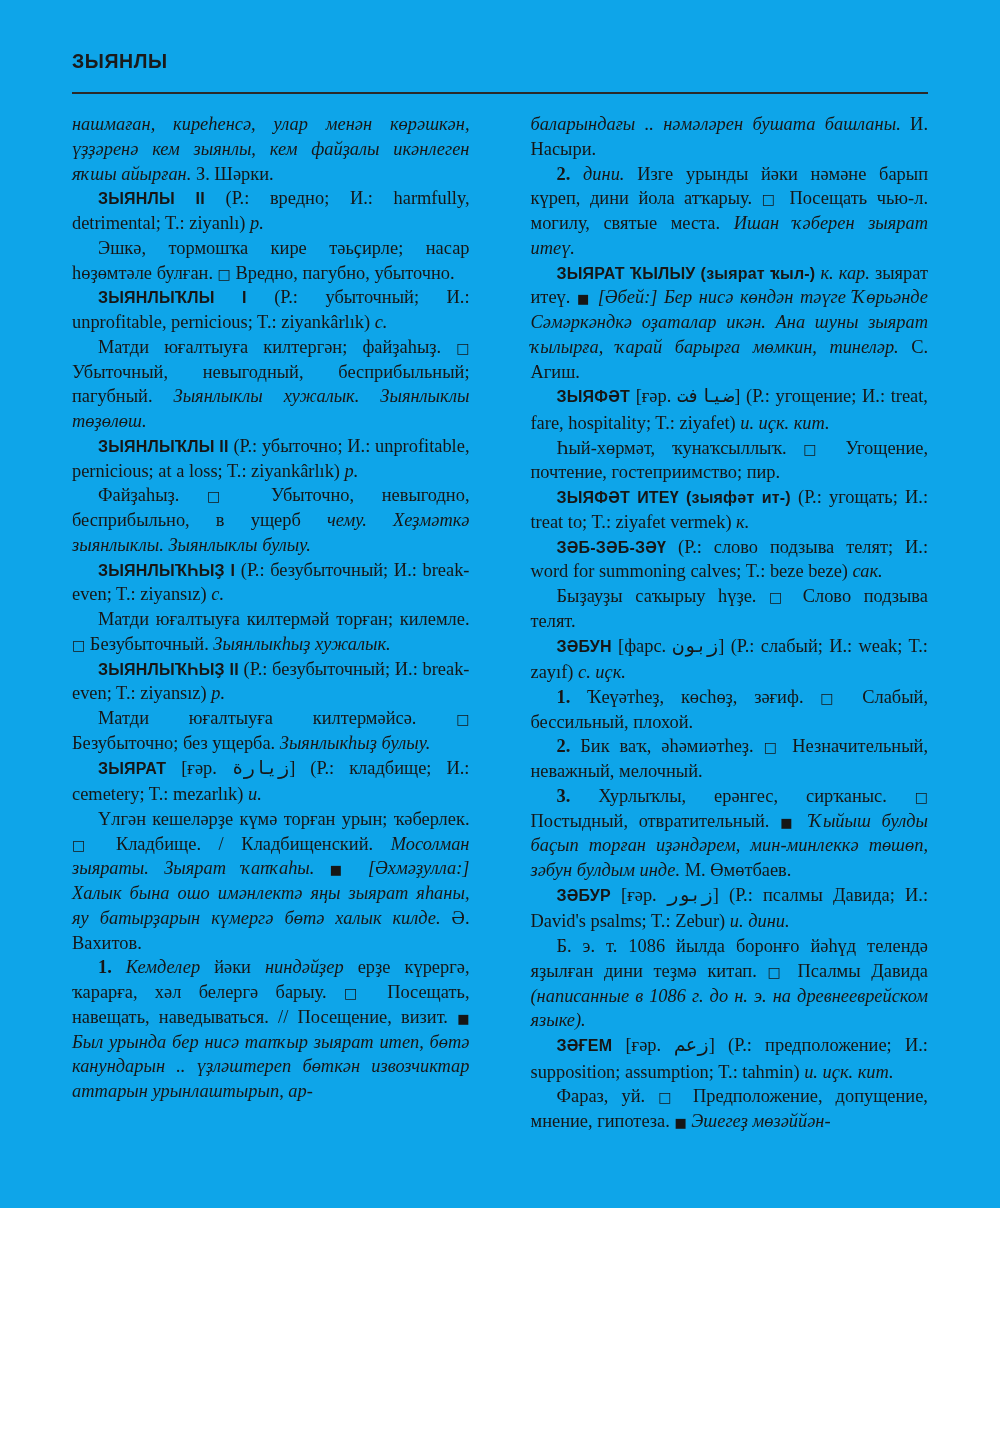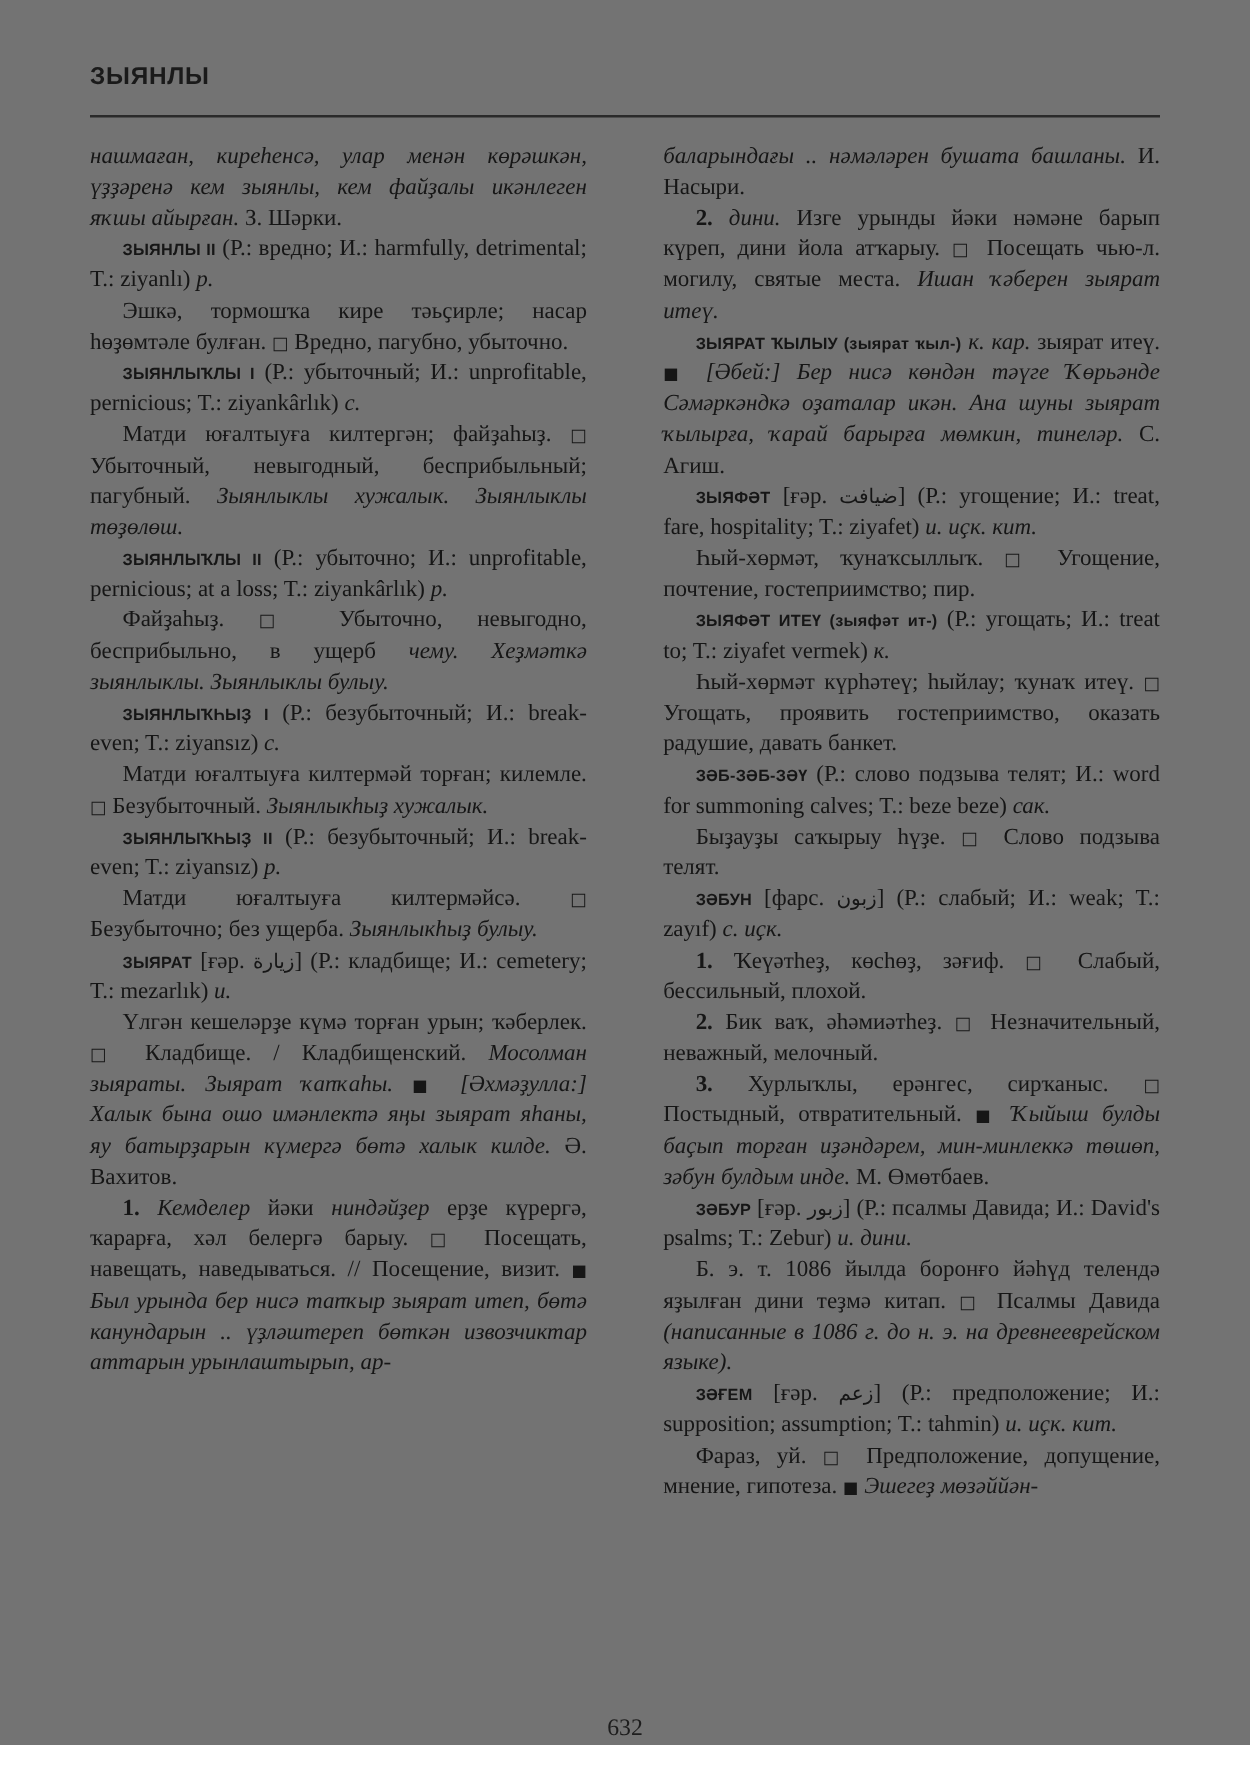--- a/index.html
+++ b/index.html
@@ -3,22 +3,22 @@
 <meta charset="utf-8">
 <style>
   html, body {
     margin: 0;
     padding: 0;
     background: #ffffff;
   }
   .page {
     position: relative;
     width: 1000px;
-    height: 1396px;
-    background: #737373;
+    height: 1208px;
+    background: #0ea5e9;
     font-family: "Liberation Serif", "DejaVu Serif", serif;
     color: #161616;
     box-sizing: border-box;
     overflow: hidden;
   }
   .header {
     position: absolute;
     left: 72px;
     top: 50px;
     width: 856px;
@@ -62,35 +62,35 @@
   }
   .col p.ind {
     text-indent: 26px;
   }
   .col p.noind {
     text-indent: 0;
   }
   .hw {
     font-family: "Liberation Sans", "DejaVu Sans", sans-serif;
     font-weight: bold;
-    font-size: 13px;
+    font-size: 16px;
     letter-spacing: 0.2px;
   }
   .num {
     font-weight: bold;
   }
   .it {
     font-style: italic;
   }
   .bit {
     font-weight: normal;
   }
   .ar {
-    font-family: Liberation Serif, serif;
-    font-size: 16px;
+    font-family: Liberation Mono, monospace;
+    font-size: 19px;
     direction: rtl;
     unicode-bidi: isolate;
   }
   .sqopen {
     font-family: "DejaVu Sans", sans-serif;
     font-size: 14px;
     line-height: 1;
   }
   .sqfill {
     font-family: "DejaVu Sans", sans-serif;
@@ -155,21 +155,20 @@
       <p class="noind"><span class="it">баларындағы .. нәмәләрен бушата башланы.</span><span> И. Насыри.</span></p>
 
       <p class="ind"><span class="num">2.</span><span class="it"> дини.</span><span> Изге урынды йәки нәмәне барып күреп, дини йола атҡарыу.</span> <span class="sqopen">□</span> <span>Посещать чью-л. могилу, святые места.</span><span class="it"> Ишан ҡәберен зыярат итеү.</span></p>
 
       <p class="ind entry"><span class="hw">ЗЫЯРАТ ҠЫЛЫУ (зыярат ҡыл-)</span> <span class="it"> к.</span> <span class="it">кар.</span><span class="bit"> зыярат итеү.</span> <span class="sqfill">■</span><span class="it"> [Әбей:] Бер нисә көндән тәүге Ҡөрьәнде Сәмәркәндкә оҙаталар икән. Ана шуны зыярат ҡылырға, ҡарай барырға мөмкин, тинеләр.</span><span> С. Агиш.</span></p>
 
       <p class="ind entry"><span class="hw">ЗЫЯФӘТ</span> <span>[ғәр.</span> <span class="ar">ضيافت</span><span>]</span> <span>(Р.: угощение; И.: treat, fare, hospitality; T.: ziyafet)</span><span class="it"> и. иҫк. кит.</span></p>
       <p class="ind"><span>Һый-хөрмәт, ҡунаҡсыллыҡ.</span> <span class="sqopen">□</span> <span>Угощение, почтение, гостеприимство; пир.</span></p>
 
       <p class="ind entry"><span class="hw">ЗЫЯФӘТ ИТЕҮ (зыяфәт ит-)</span> <span>(Р.: угощать; И.: treat to; T.: ziyafet vermek)</span><span class="it"> к.</span></p>
-      <p class="ind"><span>Һый-хөрмәт күрһәтеү; һыйлау; ҡунаҡ итеү.</span> <span class="sqopen">□</span> <span>Угощать, проявить гостеприимство, оказать радушие, давать банкет.</span></p>
 
       <p class="ind entry"><span class="hw">ЗӘБ-ЗӘБ-ЗӘҮ</span> <span>(Р.: слово подзыва телят; И.: word for summoning calves; T.: beze beze)</span><span class="it"> сак.</span></p>
       <p class="ind"><span>Быҙауҙы саҡырыу һүҙе.</span> <span class="sqopen">□</span> <span>Слово подзыва телят.</span></p>
 
       <p class="ind entry"><span class="hw">ЗӘБУН</span> <span>[фарс.</span> <span class="ar">زبون</span><span>]</span> <span>(Р.: слабый; И.: weak; T.: zayıf)</span><span class="it"> c. иҫк.</span></p>
       <p class="ind"><span class="num">1.</span><span> Ҡеүәтһеҙ, көсһөҙ, зәғиф.</span> <span class="sqopen">□</span> <span>Слабый, бессильный, плохой.</span></p>
       <p class="ind"><span class="num">2.</span><span> Бик ваҡ, әһәмиәтһеҙ.</span> <span class="sqopen">□</span> <span>Незначительный, неважный, мелочный.</span></p>
       <p class="ind"><span class="num">3.</span><span> Хурлыҡлы, ерәнгес, сирҡаныс.</span> <span class="sqopen">□</span> <span>Постыдный, отвратительный.</span> <span class="sqfill">■</span><span class="it"> Ҡыйыш булды баҫып торған иҙәндәрем, мин-минлеккә төшөп, зәбун булдым инде.</span><span> М. Өмөтбаев.</span></p>
 
       <p class="ind entry"><span class="hw">ЗӘБУР</span> <span>[ғәр.</span> <span class="ar">زبور</span><span>]</span> <span>(Р.: псалмы Давида; И.: David's psalms; T.: Zebur)</span><span class="it"> и. дини.</span></p>

